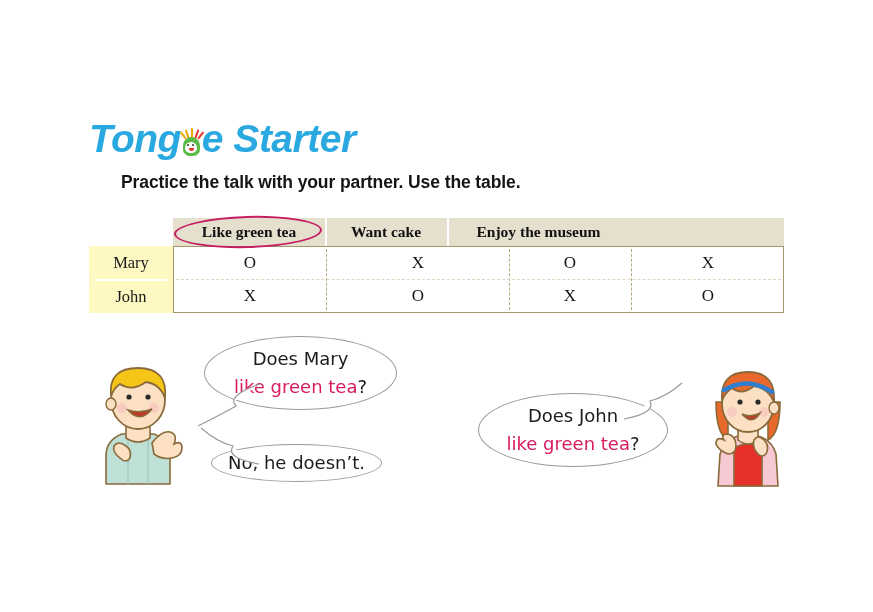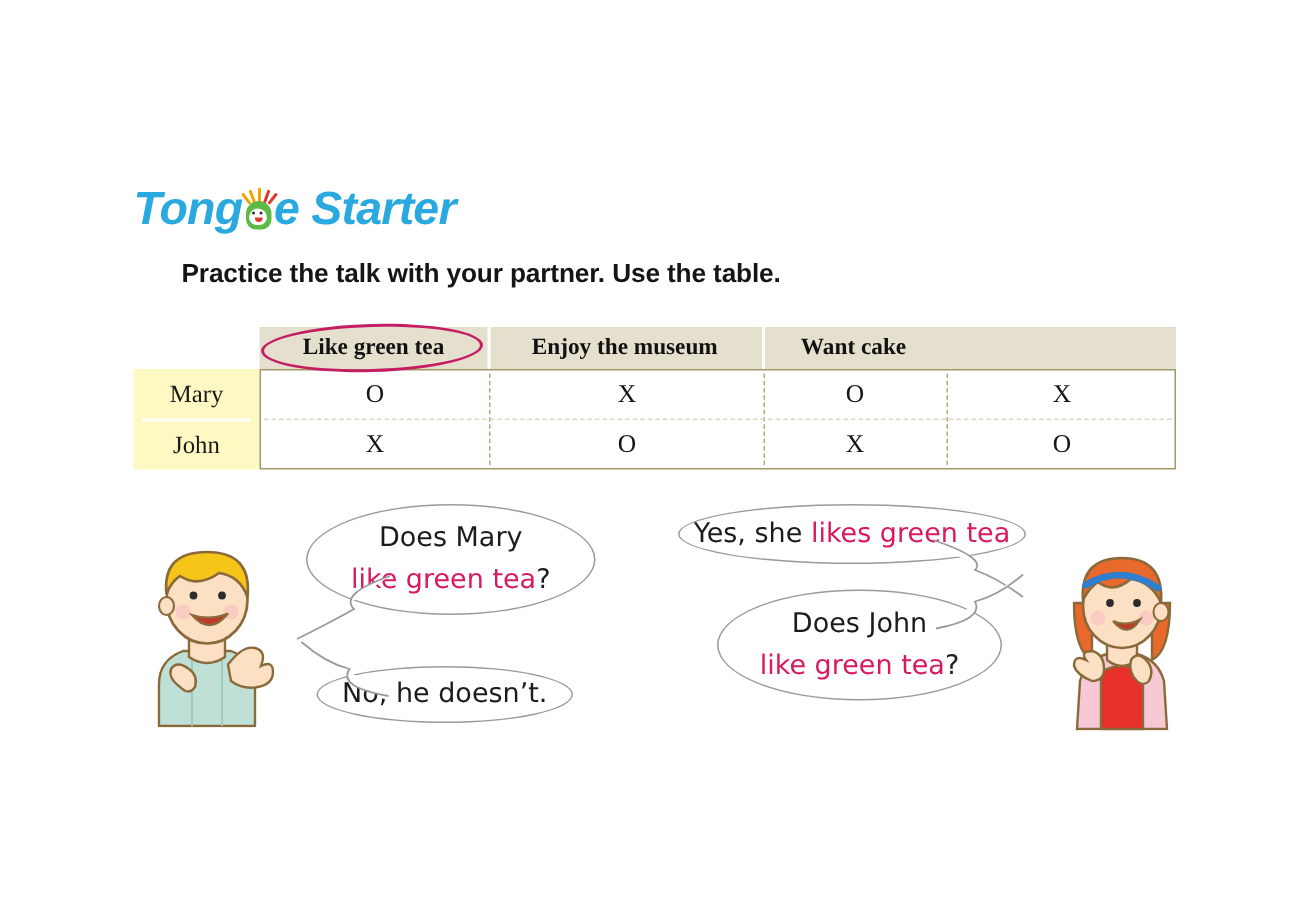--- a/index.html
+++ b/index.html
@@ -6,21 +6,21 @@
   body{
     width:873px;height:612px;background:#ffffff;overflow:hidden;position:relative;
     font-family:"Liberation Sans", sans-serif;
   }
   .page{position:absolute;inset:0;}
 
   
   .logo{position:absolute;left:89px;top:119px;height:38px;display:flex;align-items:center;}
   .logo-text{
     font-family:"Liberation Sans", sans-serif;
-    font-weight:bold;font-style:italic;font-size:31px;letter-spacing:-0.5px;
+    font-weight:bold;font-style:italic;font-size:39px;letter-spacing:-0.5px;
     color:#29a9e0;line-height:1;white-space:nowrap;text-align:center;
   }
   .logo-seg{display:inline-block;}
   .logo-mascot{
     display:inline-block;position:relative;width:21px;height:28px;vertical-align:-4px;
   }
   .logo-mascot .body{
     position:absolute;left:2px;top:9px;width:17px;height:19px;
     background:#5bbb46;border-radius:9px 9px 7px 7px;
   }
@@ -134,22 +134,22 @@
   <div class="table-wrap">
 
     <div class="name-col">
       <div class="name-cell">Mary</div>
       <div class="name-sep"></div>
       <div class="name-cell">John</div>
     </div>
 
     <div class="head-row">
       <div class="head-cell hc0">Like green tea</div>
+      <div class="head-cell hc2">Want cake</div>
       <div class="head-cell hc1">Enjoy the museum</div>
-      <div class="head-cell hc2">Want cake</div>
     </div>
 
     <div class="body-box">
       <div class="vdiv" style="left:152px;"></div>
       <div class="vdiv" style="left:335px;"></div>
       <div class="vdiv" style="left:457px;"></div>
       <div class="hdiv"></div>
 
       <div class="mark" style="left:76px;top:6px;"><span>O</span></div>
       <div class="mark" style="left:244px;top:6px;"><span>X</span></div>
@@ -210,29 +210,20 @@
     <div class="oval"></div>
     <div class="txt">
       <span>Does Mary</span>
       <span><span class="pink">like green tea</span><span>?</span></span>
     </div>
     <svg class="tail" style="left:-8px;top:44px;" width="70" height="50" viewBox="0 0 70 50">
       <path d="M64 4 Q30 16 40 26 Q26 34 2 46" fill="#fff" stroke="#9a9a9a" stroke-width="1.2"></path>
     </svg>
   </div>
 
-  <div class="bubble" style="left:452px;top:336px;width:232px;height:40px;">
-    <div class="oval"></div>
-    <div class="txt">
-      <span><span>Yes, she</span>&nbsp;<span class="pink">likes green tea</span></span>
-    </div>
-    <svg class="tail" style="left:168px;top:20px;" width="70" height="45" viewBox="0 0 70 45">
-      <path d="M2 4 Q38 16 30 24 Q46 30 62 42" fill="#fff" stroke="#9a9a9a" stroke-width="1.2"></path>
-    </svg>
-  </div>
 
   <div class="bubble" style="left:478px;top:393px;width:190px;height:74px;">
     <div class="oval"></div>
     <div class="txt">
       <span>Does John</span>
       <span><span class="pink">like green tea</span><span>?</span></span>
     </div>
     <svg class="tail" style="left:138px;top:-14px;" width="70" height="45" viewBox="0 0 70 45">
       <path d="M8 40 Q40 34 34 22 Q50 18 66 4" fill="#fff" stroke="#9a9a9a" stroke-width="1.2"></path>
     </svg>

